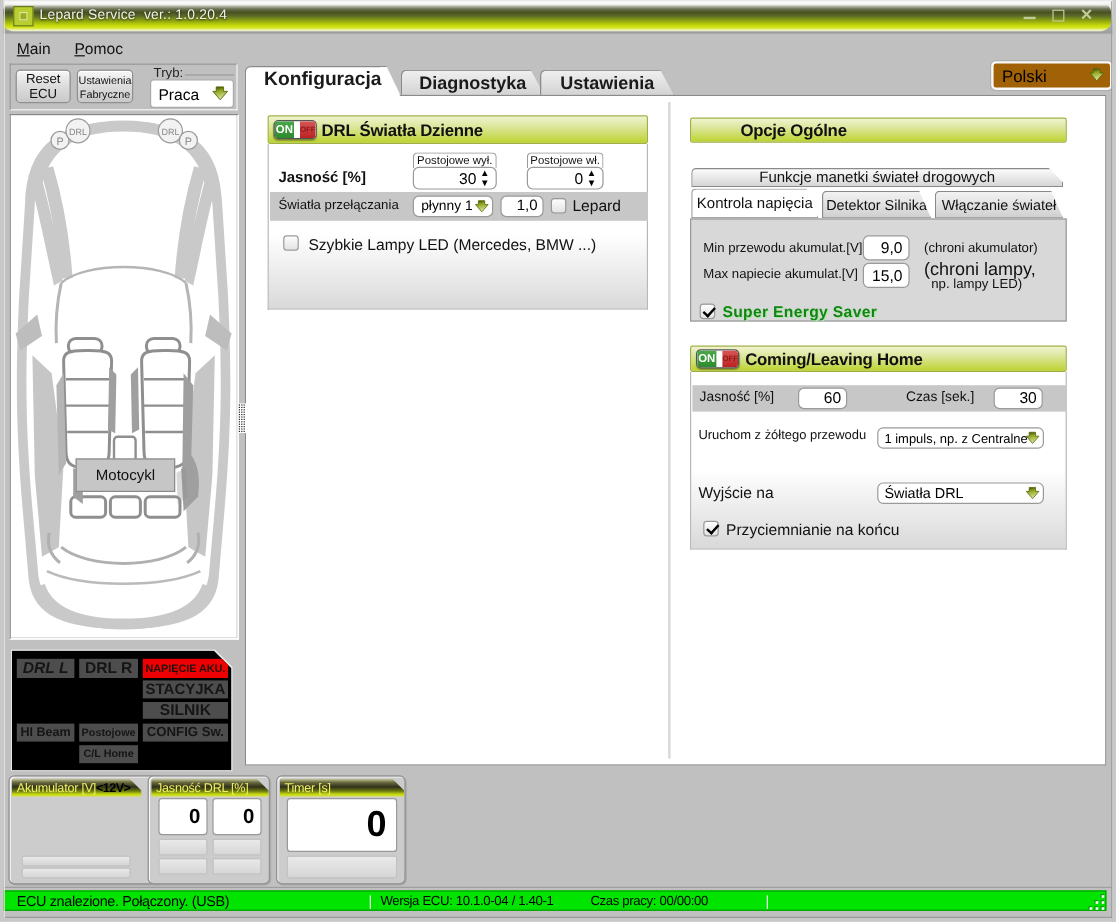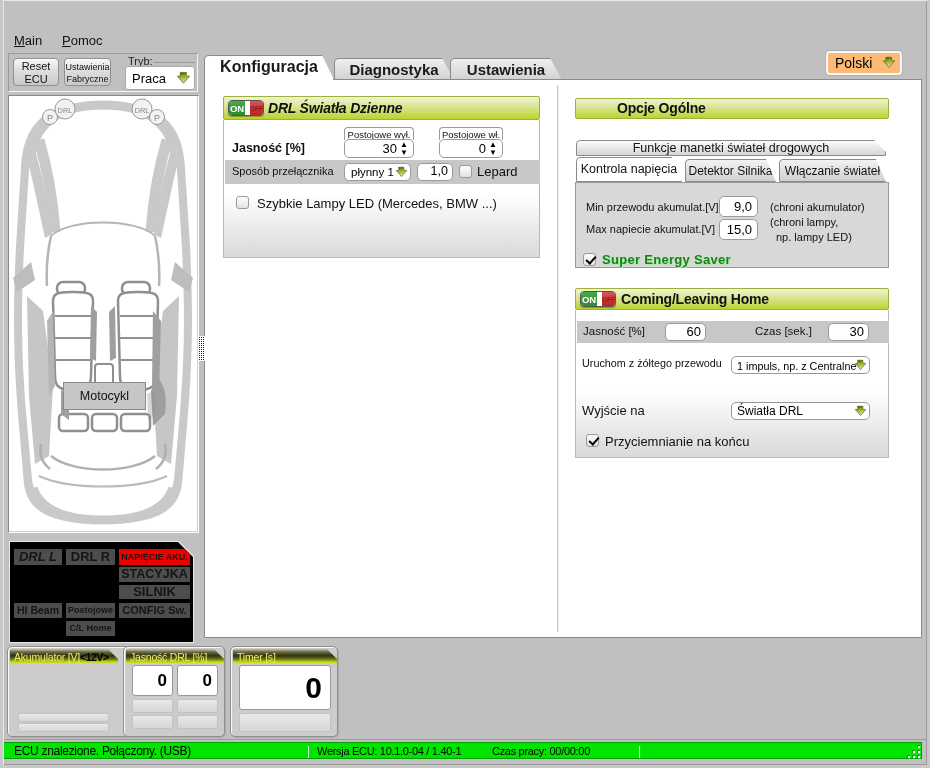--- a/index.html
+++ b/index.html
@@ -75,21 +75,21 @@
 
 
 .tab { position:absolute; font-weight:bold; font-size:15px; color:#1a1a1a; text-align:center;
   background:linear-gradient(#efefef,#d2d2d2); border:1px solid #8a8a8a; border-bottom:0;
   border-radius:5px 0 0 0; clip-path:polygon(0 0, calc(100% - 12px) 0, 100% 100%, 0 100%); }
 #tabactive { left:204px; top:55px; width:130px; height:25px; background:#fff; z-index:5; font-size:16px; padding-top:2px;}
 #tab2 { left:334px; top:58px; width:120px; height:22px; padding-top:2px;}
 #tab3 { left:450px; top:58px; width:112px; height:22px; padding-top:2px;}
 #content { left:204px; top:79px; width:718px; height:559px; background:#fff; border:1px solid #8a8a8a; z-index:1; }
 #vdivider { left:557px; top:85px; width:2px; height:547px; background:#c8c8c8; border-right:1px solid #f0f0f0; z-index:2;}
-#polski { left:826px; top:51px; width:76px; height:24px; background:#fdba74; border:2px solid #f8f8f8; border-radius:4px;
+#polski { left:826px; top:51px; width:101px; height:24px; background:#a16207; border:2px solid #f8f8f8; border-radius:4px;
   box-shadow:0 0 0 1px #b0b0b0; z-index:6;}
 #polski span { position:absolute; left:7px; top:2px; font-size:14px; }
 
 
 .gpanel { position:absolute; z-index:3; }
 .ghdr { position:absolute; left:0; top:0; width:100%;
   background:linear-gradient(#f0f3cf 0%, #dce69a 40%, #bdd32f 100%);
   border:1px solid #a0b040; border-radius:2px; }
 .gtitle { position:absolute; font-weight:bold; font-size:14px; color:#111; white-space:nowrap; letter-spacing:-0.2px; }
 .gbody { position:absolute; left:0; width:100%; background:linear-gradient(#ffffff 55%, #d9d9d9 100%); border:1px solid #b8b8b8; border-top:0;}
@@ -117,20 +117,30 @@
   font-size:12.5px; text-align:center; color:#111; white-space:nowrap; }
 .stab { position:absolute; white-space:nowrap; background:linear-gradient(#f2f2f2,#d0d0d0); border:1px solid #8a8a8a;
   clip-path:polygon(0 0, calc(100% - 10px) 0, 100% 100%, 0 100%);
   font-size:12.5px; text-align:center; color:#111; border-radius:4px 0 0 0;}
 .stab.active { background:#fff; z-index:4; font-size:12.5px; }
 </style>
 </head>
 <body>
 <div id="win">
   <div class="abs" id="frame"></div>
+  <div class="abs" id="titlewrap">
+    <div class="abs" id="titlebar"></div>
+    <div class="abs" id="ticon">
+        <i></i>
+      </div>
+    <div class="abs" id="ttext">Lepard Service&nbsp; ver.: 1.0.20.4</div>
+    <div class="abs" id="bmin"></div>
+    <div class="abs" id="bmax"></div>
+    <div class="abs" id="bclose">✕</div>
+  </div>
   <div class="abs menuitem" style="left:14px;"><u>M</u>ain</div>
   <div class="abs menuitem" style="left:62px;"><u>P</u>omoc</div>
 
   <div class="abs" id="lpanel">
     <div class="abs btn3d" id="breset">Reset<br>ECU</div>
     <div class="abs btn3d" id="bust">Ustawienia<br>Fabryczne</div>
     <div class="abs" id="tryblbl">Tryb:</div>
     <div class="abs" style="left:145px;top:8px;width:41px;height:1px;background:#9a9a9a;"></div>
     <div class="abs" id="trybbox">
         <span>Praca</span>
@@ -333,31 +343,31 @@
       <path d="M4.5 1.5 L11 1.5 L11 5.5 L14.5 5.5 L8 13 L1.5 5.5 L4.5 5.5 Z" fill="url(#ga1)" stroke="#55660a" stroke-width="0.8"></path>
     </svg>
   </div>
 
   <div class="gpanel" style="left:223px;top:96px;width:317px;height:162px;">
     <div class="ghdr" style="height:24px;"></div>
     <div class="onoff" style="left:5px;top:4px;">
         <div class="on">ON</div>
         <div class="off">OFF</div>
       </div>
-    <div class="gtitle" style="left:45px;top:4px;font-style:italic;">DRL Światła Dzienne</div>
+    <div class="gtitle" style="left:45px;top:4px;">DRL Światła Dzienne</div>
     <div class="gbody" style="top:24px;height:138px;">
       <div class="minilbl" style="left:120px;top:7px;width:70px;">Postojowe wył.</div>
       <div class="wbox" style="left:120px;top:19px;width:70px;height:19px;text-align:right;padding:1px 16px 0 0;">30</div>
       <div class="spin" style="left:176px;top:21px;"></div>
       <div class="minilbl" style="left:215px;top:7px;width:64px;">Postojowe wł.</div>
       <div class="wbox" style="left:215px;top:19px;width:64px;height:19px;text-align:right;padding:1px 16px 0 0;">0</div>
       <div class="spin" style="left:265px;top:21px;"></div>
       <div class="blbl" style="left:8px;top:21px;font-size:12.5px;">Jasność [%]</div>
       <div class="grayrow" style="left:1px;top:40px;width:315px;height:24px;">
-        <div class="lbl" style="left:7px;top:5px;font-size:11px;">Sposób przełącznika</div>
+        <div class="lbl" style="left:7px;top:5px;font-size:11px;">Światła przełączania</div>
         <div class="wbox" style="left:119px;top:3px;width:67px;height:18px;">
             <span style="position:absolute;left:6px;top:2px;font-size:11.5px;white-space:nowrap;">płynny 1</span>
           <svg class="garr" style="right:2px;top:2px" width="13" height="13" viewBox="0 0 16 16">
               <path d="M4.5 1.5 L11 1.5 L11 5.5 L14.5 5.5 L8 13 L1.5 5.5 L4.5 5.5 Z" fill="url(#ga1)" stroke="#55660a" stroke-width="0.8"></path>
             </svg>
         </div>
         <div class="wbox" style="left:192px;top:3px;width:36px;height:18px;text-align:right;padding:0 4px 0 0;font-size:12.5px;">1,0</div>
         <div class="cb" style="left:234px;top:5px;"></div>
         <div class="lbl" style="left:252px;top:4px;font-size:13px;">Lepard</div>
       </div>
@@ -372,21 +382,21 @@
     <div class="wbar" style="left:1px;top:44px;width:310px;height:16px;">Funkcje manetki świateł drogowych</div>
     <div class="stab active" style="left:1px;top:61px;width:106px;height:25px;padding-top:4px;">Kontrola napięcia</div>
     <div class="stab" style="left:110px;top:63px;width:91px;height:23px;padding-top:4px;font-size:12px;">Detektor Silnika</div>
     <div class="stab" style="left:204px;top:63px;width:107px;height:23px;padding-top:4px;font-size:12px;">Włączanie świateł</div>
     <div class="gbody" style="top:86px;height:86px;background:#d8d8d8;border:1px solid #999;">
       <div class="lbl" style="left:10px;top:18px;font-size:11px;">Min przewodu akumulat.[V]</div>
       <div class="wbox" style="left:143px;top:13px;width:39px;height:21px;text-align:right;padding:2px 5px 0 0;">9,0</div>
       <div class="lbl" style="left:194px;top:18px;font-size:11px;">(chroni akumulator)</div>
       <div class="lbl" style="left:10px;top:40px;font-size:11px;">Max napiecie akumulat.[V]</div>
       <div class="wbox" style="left:143px;top:36px;width:39px;height:21px;text-align:right;padding:2px 5px 0 0;">15,0</div>
-      <div class="lbl" style="left:194px;top:33px;font-size:11px;">(chroni lampy,</div>
+      <div class="lbl" style="left:194px;top:33px;font-size:15px;">(chroni lampy,</div>
       <div class="lbl" style="left:200px;top:48px;font-size:11px;">np. lampy LED)</div>
       <div class="cb checked" style="left:7px;top:70px;"></div>
       <div class="blbl" style="left:26px;top:69px;color:#148514;text-shadow:1px 1px 0 #a8e8a8;letter-spacing:0.3px;">Super Energy Saver</div>
     </div>
   </div>
 
   <div class="gpanel" style="left:575px;top:288px;width:314px;height:170px;">
     <div class="ghdr" style="height:22px;"></div>
     <div class="onoff" style="left:5px;top:3px;">
         <div class="on">ON</div>

